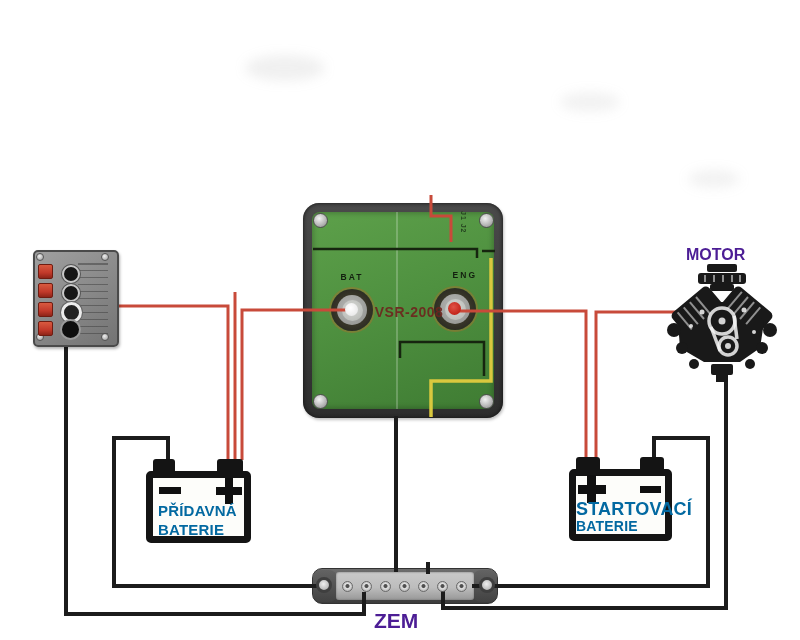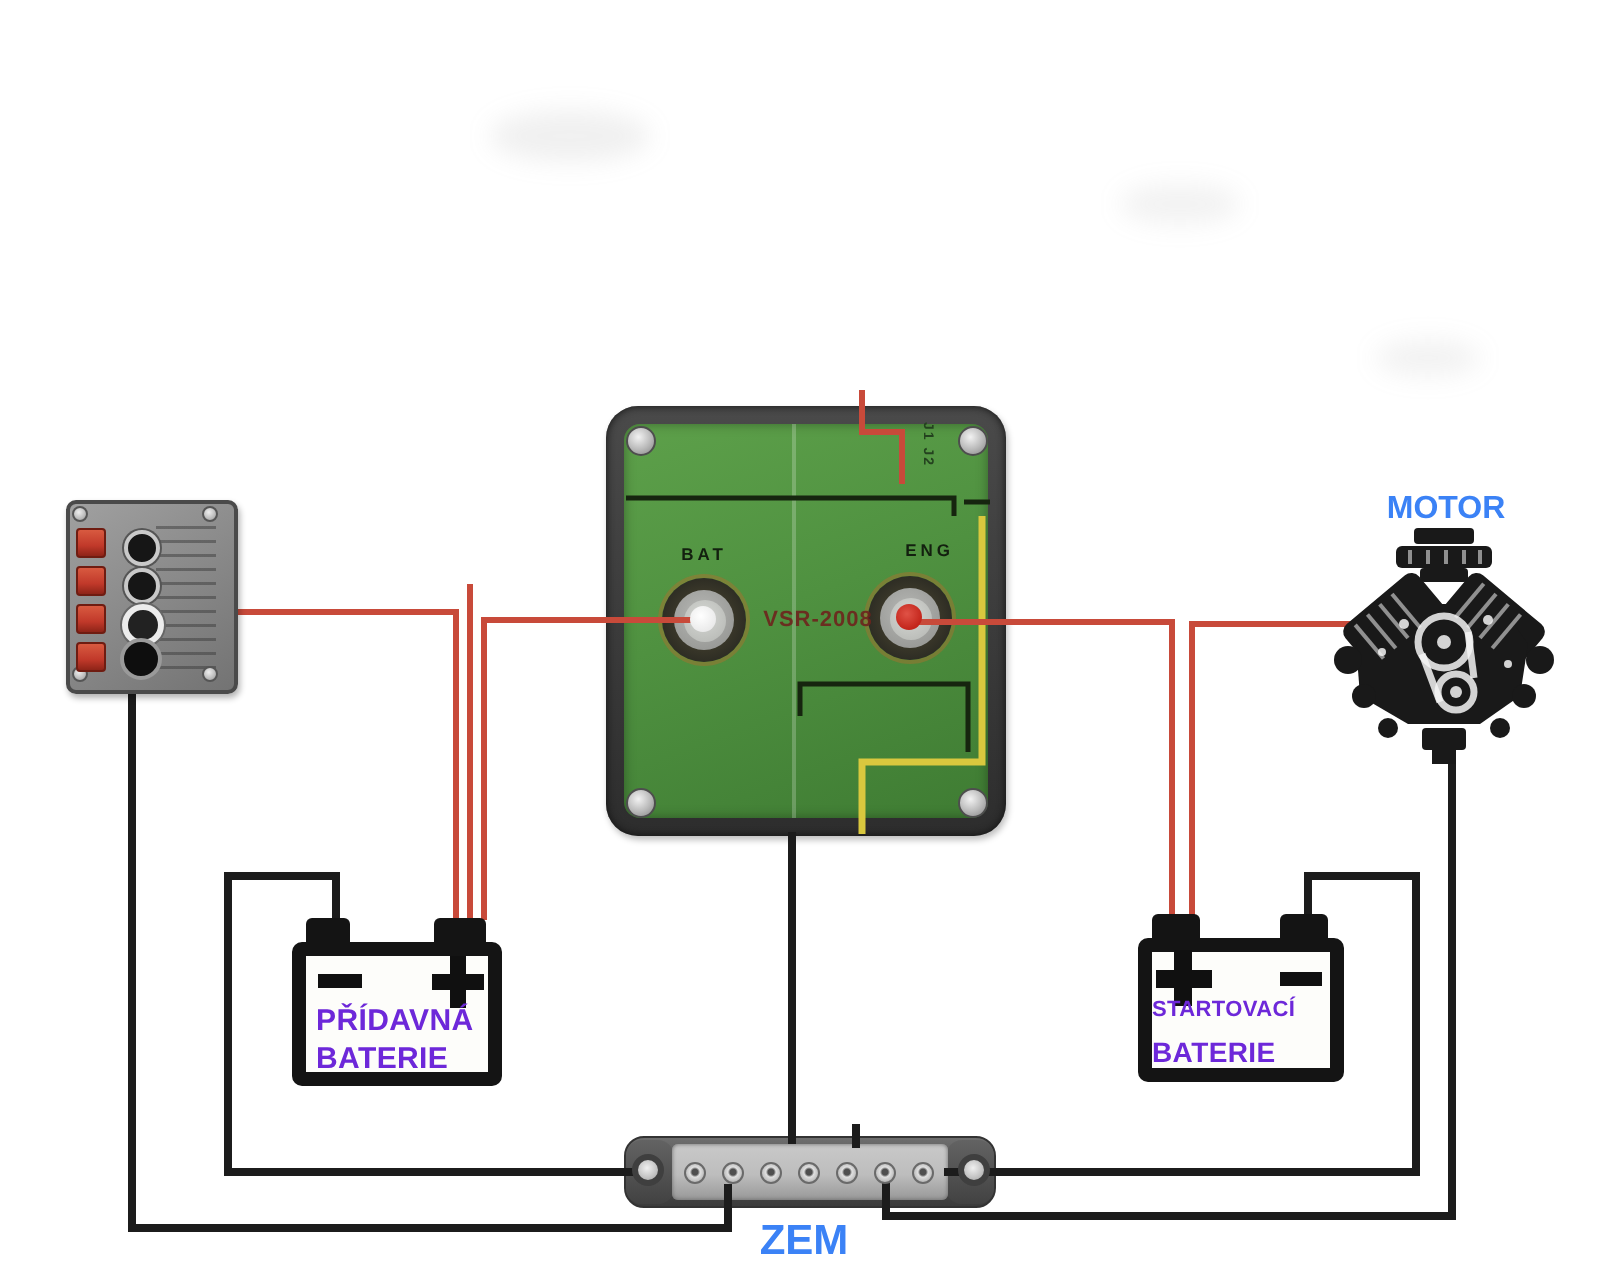--- a/index.html
+++ b/index.html
@@ -23,51 +23,51 @@
   .corner-screw{width:13px;height:13px;border-radius:50%;z-index:3;border:1px solid #4e4e4e;
     background:radial-gradient(circle at 40% 35%,#f2f2f2,#b9b9b9 55%,#858585);}
   .term-outer{width:42px;height:42px;border-radius:50%;z-index:3;
     background:radial-gradient(circle,#46422f 25%,#2e2d24 70%);box-shadow:0 0 0 2px rgba(175,110,45,.45);}
   .term-mid{width:30px;height:30px;border-radius:50%;z-index:3;
     background:radial-gradient(circle at 45% 40%,#b7b8b5,#8f908d);}
   .term-inner{width:21px;height:21px;border-radius:50%;z-index:3;
     background:radial-gradient(circle at 45% 40%,#d6d8d4,#b3b5b1);}
   .term-cap{width:13px;height:13px;border-radius:50%;z-index:7;}
   .term-label{z-index:7;font-size:8.5px;font-weight:bold;letter-spacing:2px;color:#13200f;text-align:center;}
-  .model-label{z-index:7;font-size:11px;font-weight:bold;letter-spacing:.5px;color:#6e241d;text-align:center;opacity:.9;}
+  .model-label{z-index:7;font-size:14px;font-weight:bold;letter-spacing:.5px;color:#6e241d;text-align:center;opacity:.9;}
   .jumper-label{z-index:7;font-size:7px;font-weight:bold;color:#24421f;transform:rotate(90deg);transform-origin:left top;letter-spacing:1px;}
   
   .panel-body{left:33px;top:250px;width:82px;height:93px;border:2px solid #4a4a4a;border-radius:5px;z-index:6;
     background:linear-gradient(145deg,var(--panel-light),var(--panel-dark));box-shadow:1px 2px 3px rgba(0,0,0,.3);}
   .panel-screw{width:6px;height:6px;border-radius:50%;z-index:7;background:radial-gradient(circle at 40% 35%,#eee,#999);border:1px solid #555;}
   .panel-vents{left:78px;top:263px;width:30px;height:72px;z-index:7;
     background:repeating-linear-gradient(180deg,rgba(60,60,60,.5) 0 1.5px,transparent 1.5px 7px);}
   .rocker{left:38px;width:13px;height:13px;z-index:7;background:linear-gradient(180deg,#d85a40,var(--rocker-red) 60%,#8e2418);
     border:1px solid #6f1c11;border-radius:2px;}
   .socket{border-radius:50%;z-index:7;}
   .socket.c1,.socket.c2{left:62px;width:14px;height:14px;background:#161616;border:2px solid #c9c9c9;box-shadow:0 0 0 1px #555;}
   .socket.c3{left:61px;width:15px;height:15px;background:#222;border:3px solid #ececec;box-shadow:0 0 0 1px #666;}
   .socket.c4{left:60px;width:17px;height:17px;background:#0e0e0e;border:2px solid #9a9a9a;}
   
   .bat-body{border:7px solid var(--battery-border);border-radius:5px;background:#fdfdfa;z-index:6;box-sizing:border-box;}
   .bat-term{background:var(--battery-border);border-radius:3px 3px 0 0;z-index:6;}
   .sym{background:#101010;z-index:7;}
-  .bat-label{z-index:7;font-weight:bold;color:#6d28d9;font-size:15px;letter-spacing:.2px;}
+  .bat-label{z-index:7;font-weight:bold;color:#0369a1;font-size:15px;letter-spacing:.2px;}
   
   .busbar-body{left:312px;top:568px;width:186px;height:36px;border-radius:10px;z-index:2;border:1px solid #333;
     background:linear-gradient(180deg,#6e6e6e,var(--busbar-dark) 55%,#3c3c3c);box-sizing:border-box;}
   .busbar-cap{top:570px;width:24px;height:32px;border-radius:8px;background:linear-gradient(180deg,#636363,#424242);z-index:2;}
   .busbar-plate{left:336px;top:572px;width:138px;height:28px;border-radius:3px;z-index:2;
     background:linear-gradient(180deg,#c9c9c9,var(--busbar-plate) 55%,#989898);box-shadow:inset 0 0 2px #666;}
   .bscrew{width:9px;height:9px;border-radius:50%;z-index:7;border:1px solid #6a6a6a;
     background:radial-gradient(circle at 50% 45%,#4f4f4f 0 22%,#e0e0e0 38%,#9c9c9c);}
   .bscrew-big{width:16px;height:16px;border-radius:50%;z-index:7;border:3px solid #3f3f3f;
     background:radial-gradient(circle at 45% 40%,#f0f0f0,#c2c2c2 60%,#9c9c9c);box-sizing:border-box;}
   
-  .big-label{z-index:7;font-weight:bold;color:#3b82f6;text-align:center;}
+  .big-label{z-index:7;font-weight:bold;color:#4c1d95;text-align:left;}
   svg.overlay{position:absolute;left:0;top:0;z-index:5;pointer-events:none;}
   svg.motor{z-index:6;}
 </style>
 </head>
 <body>
 
 <div id="canvas">
 
   <div class="abs smudge" style="left:245px;top:55px;width:80px;height:26px;background:rgba(150,150,150,.14);"></div>
   <div class="abs smudge" style="left:560px;top:92px;width:60px;height:20px;background:rgba(150,150,150,.12);"></div>
@@ -148,21 +148,21 @@
   <div class="abs sym" style="left:225px;top:478px;width:8px;height:26px;"></div>
   <div class="abs bat-label" style="left:158px;top:502px;">PŘÍDAVNÁ</div>
   <div class="abs bat-label" style="left:158px;top:521px;">BATERIE</div>
 
   <div class="abs bat-term" style="left:576px;top:457px;width:24px;height:14px;"></div>
   <div class="abs bat-term" style="left:640px;top:457px;width:24px;height:14px;"></div>
   <div class="abs bat-body" style="left:569px;top:469px;width:103px;height:72px;"></div>
   <div class="abs sym" style="left:578px;top:485px;width:28px;height:9px;"></div>
   <div class="abs sym" style="left:587px;top:475px;width:9px;height:28px;"></div>
   <div class="abs sym" style="left:640px;top:486px;width:21px;height:7px;"></div>
-  <div class="abs bat-label" style="left:576px;top:499px;font-size:11px;">STARTOVACÍ</div>
+  <div class="abs bat-label" style="left:576px;top:499px;font-size:18px;">STARTOVACÍ</div>
   <div class="abs bat-label" style="left:576px;top:518px;font-size:14px;">BATERIE</div>
 
   <div class="abs big-label" style="left:686px;top:246px;width:74px;font-size:16px;">MOTOR</div>
   <svg class="abs motor" style="left:666px;top:264px;" width="112" height="118" viewBox="0 0 112 118">
     <g fill="#191919">
       <rect x="41" y="0" width="30" height="8" rx="2"></rect>
       <rect x="32" y="9" width="48" height="11" rx="3"></rect>
       <rect x="44" y="20" width="24" height="7" rx="2"></rect>
       <g transform="rotate(-40 34 44)">
           <rect x="6" y="30" width="48" height="28" rx="5"></rect>

